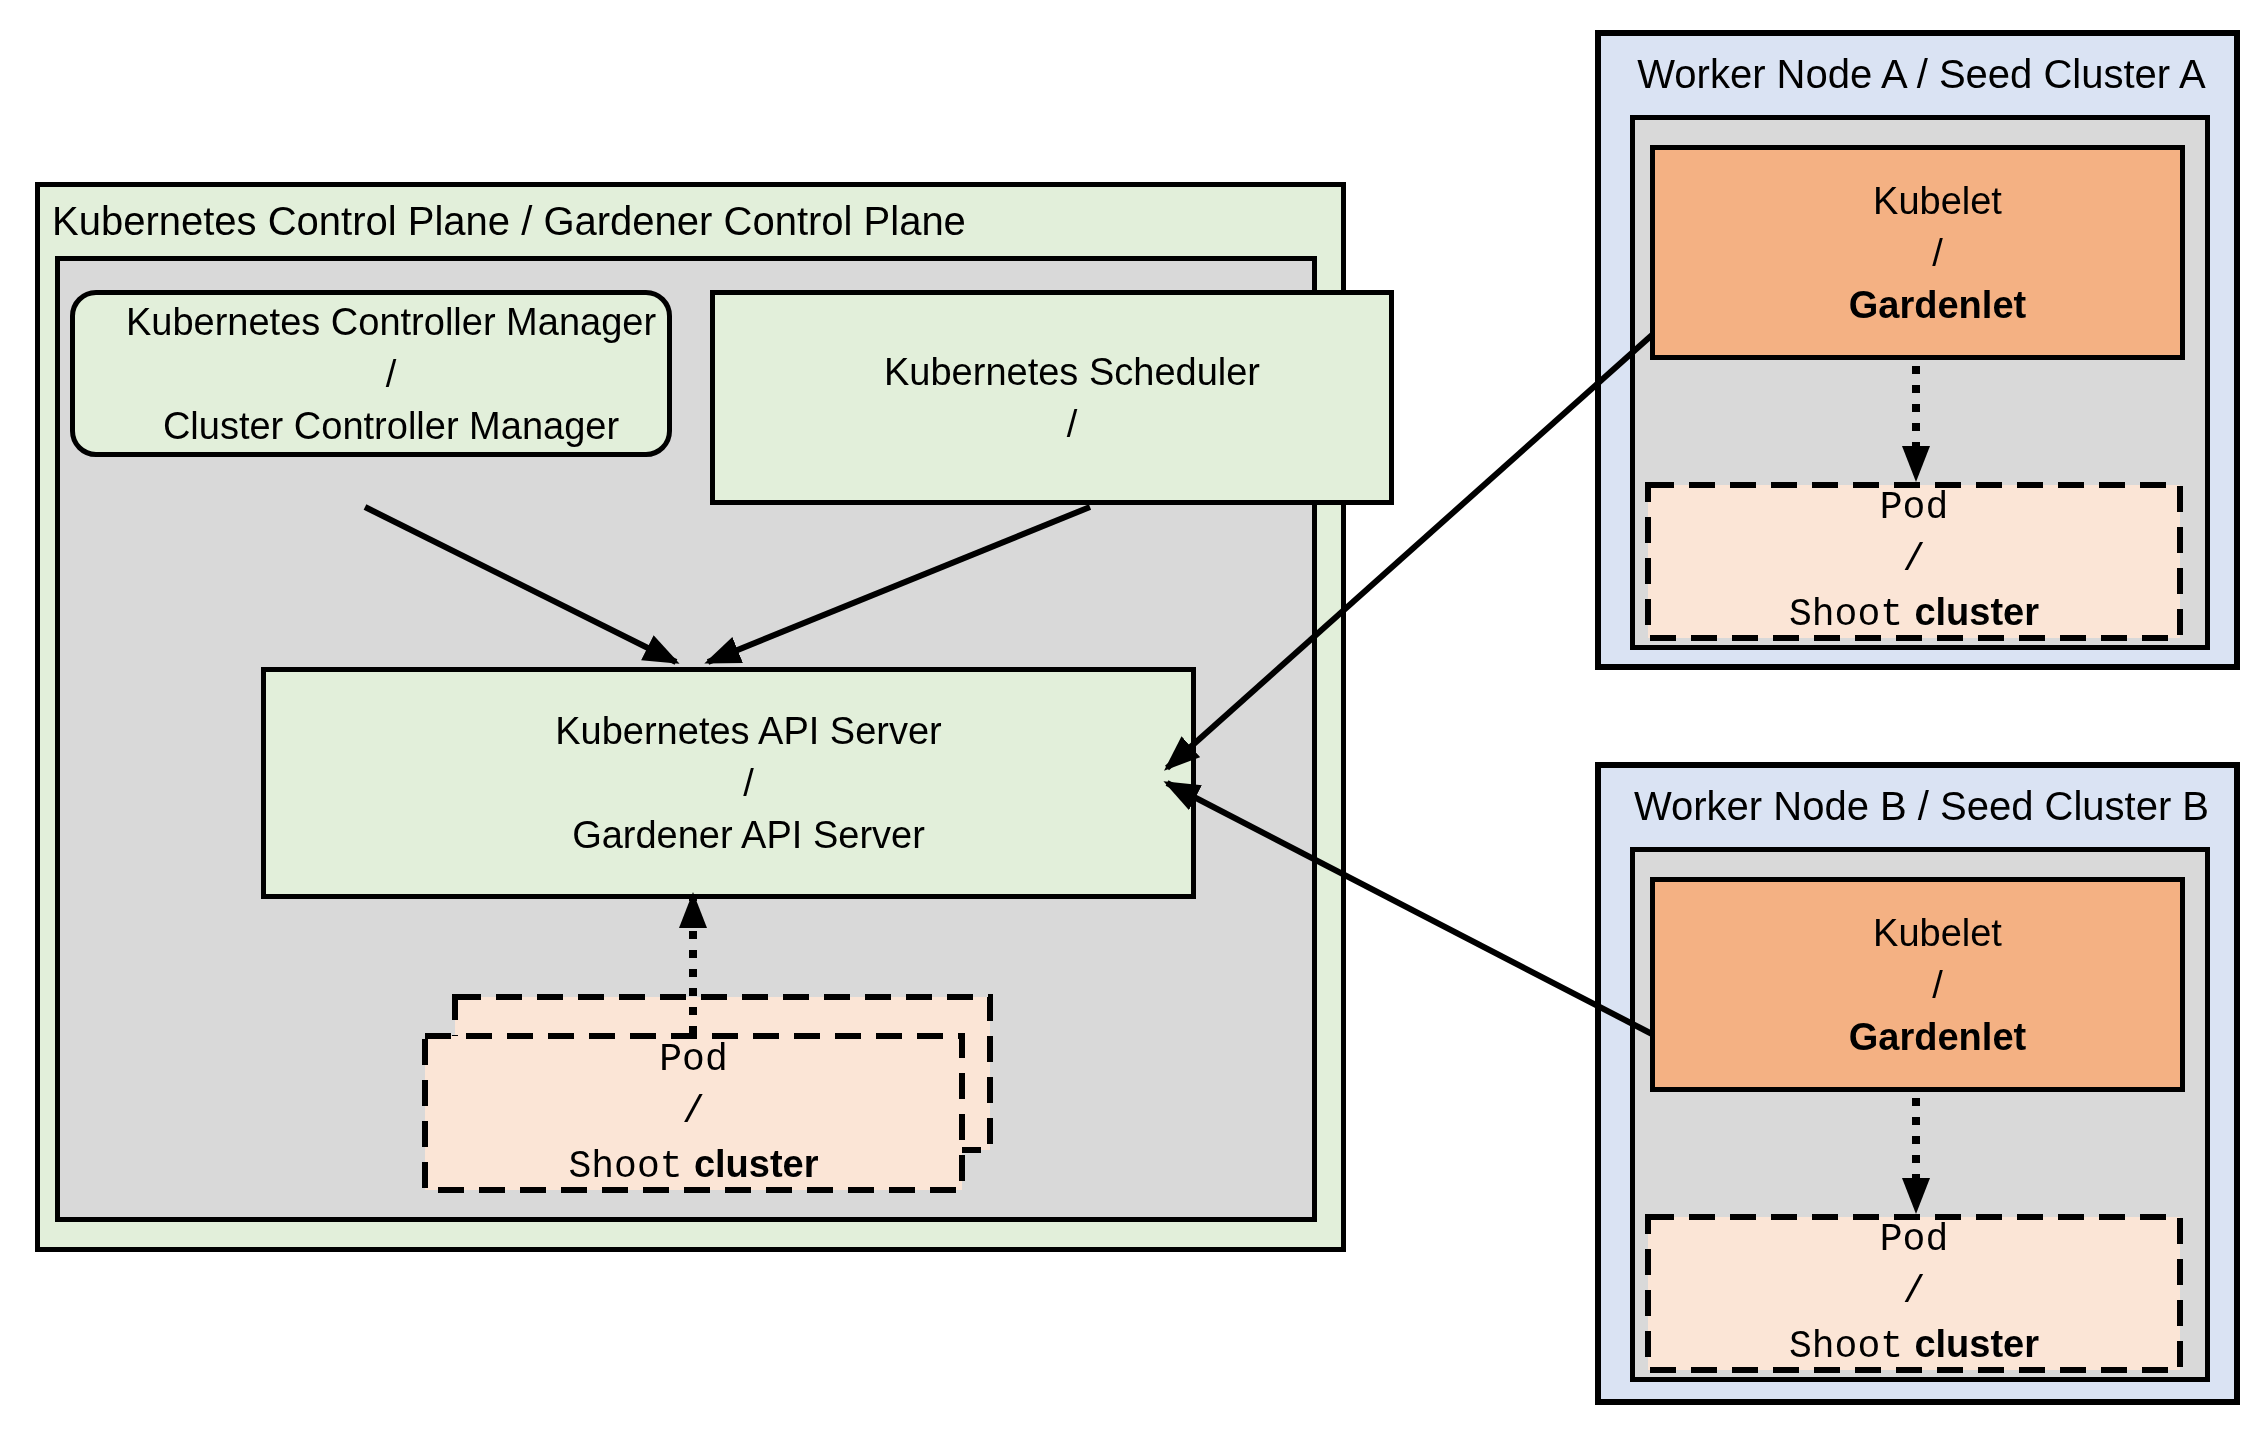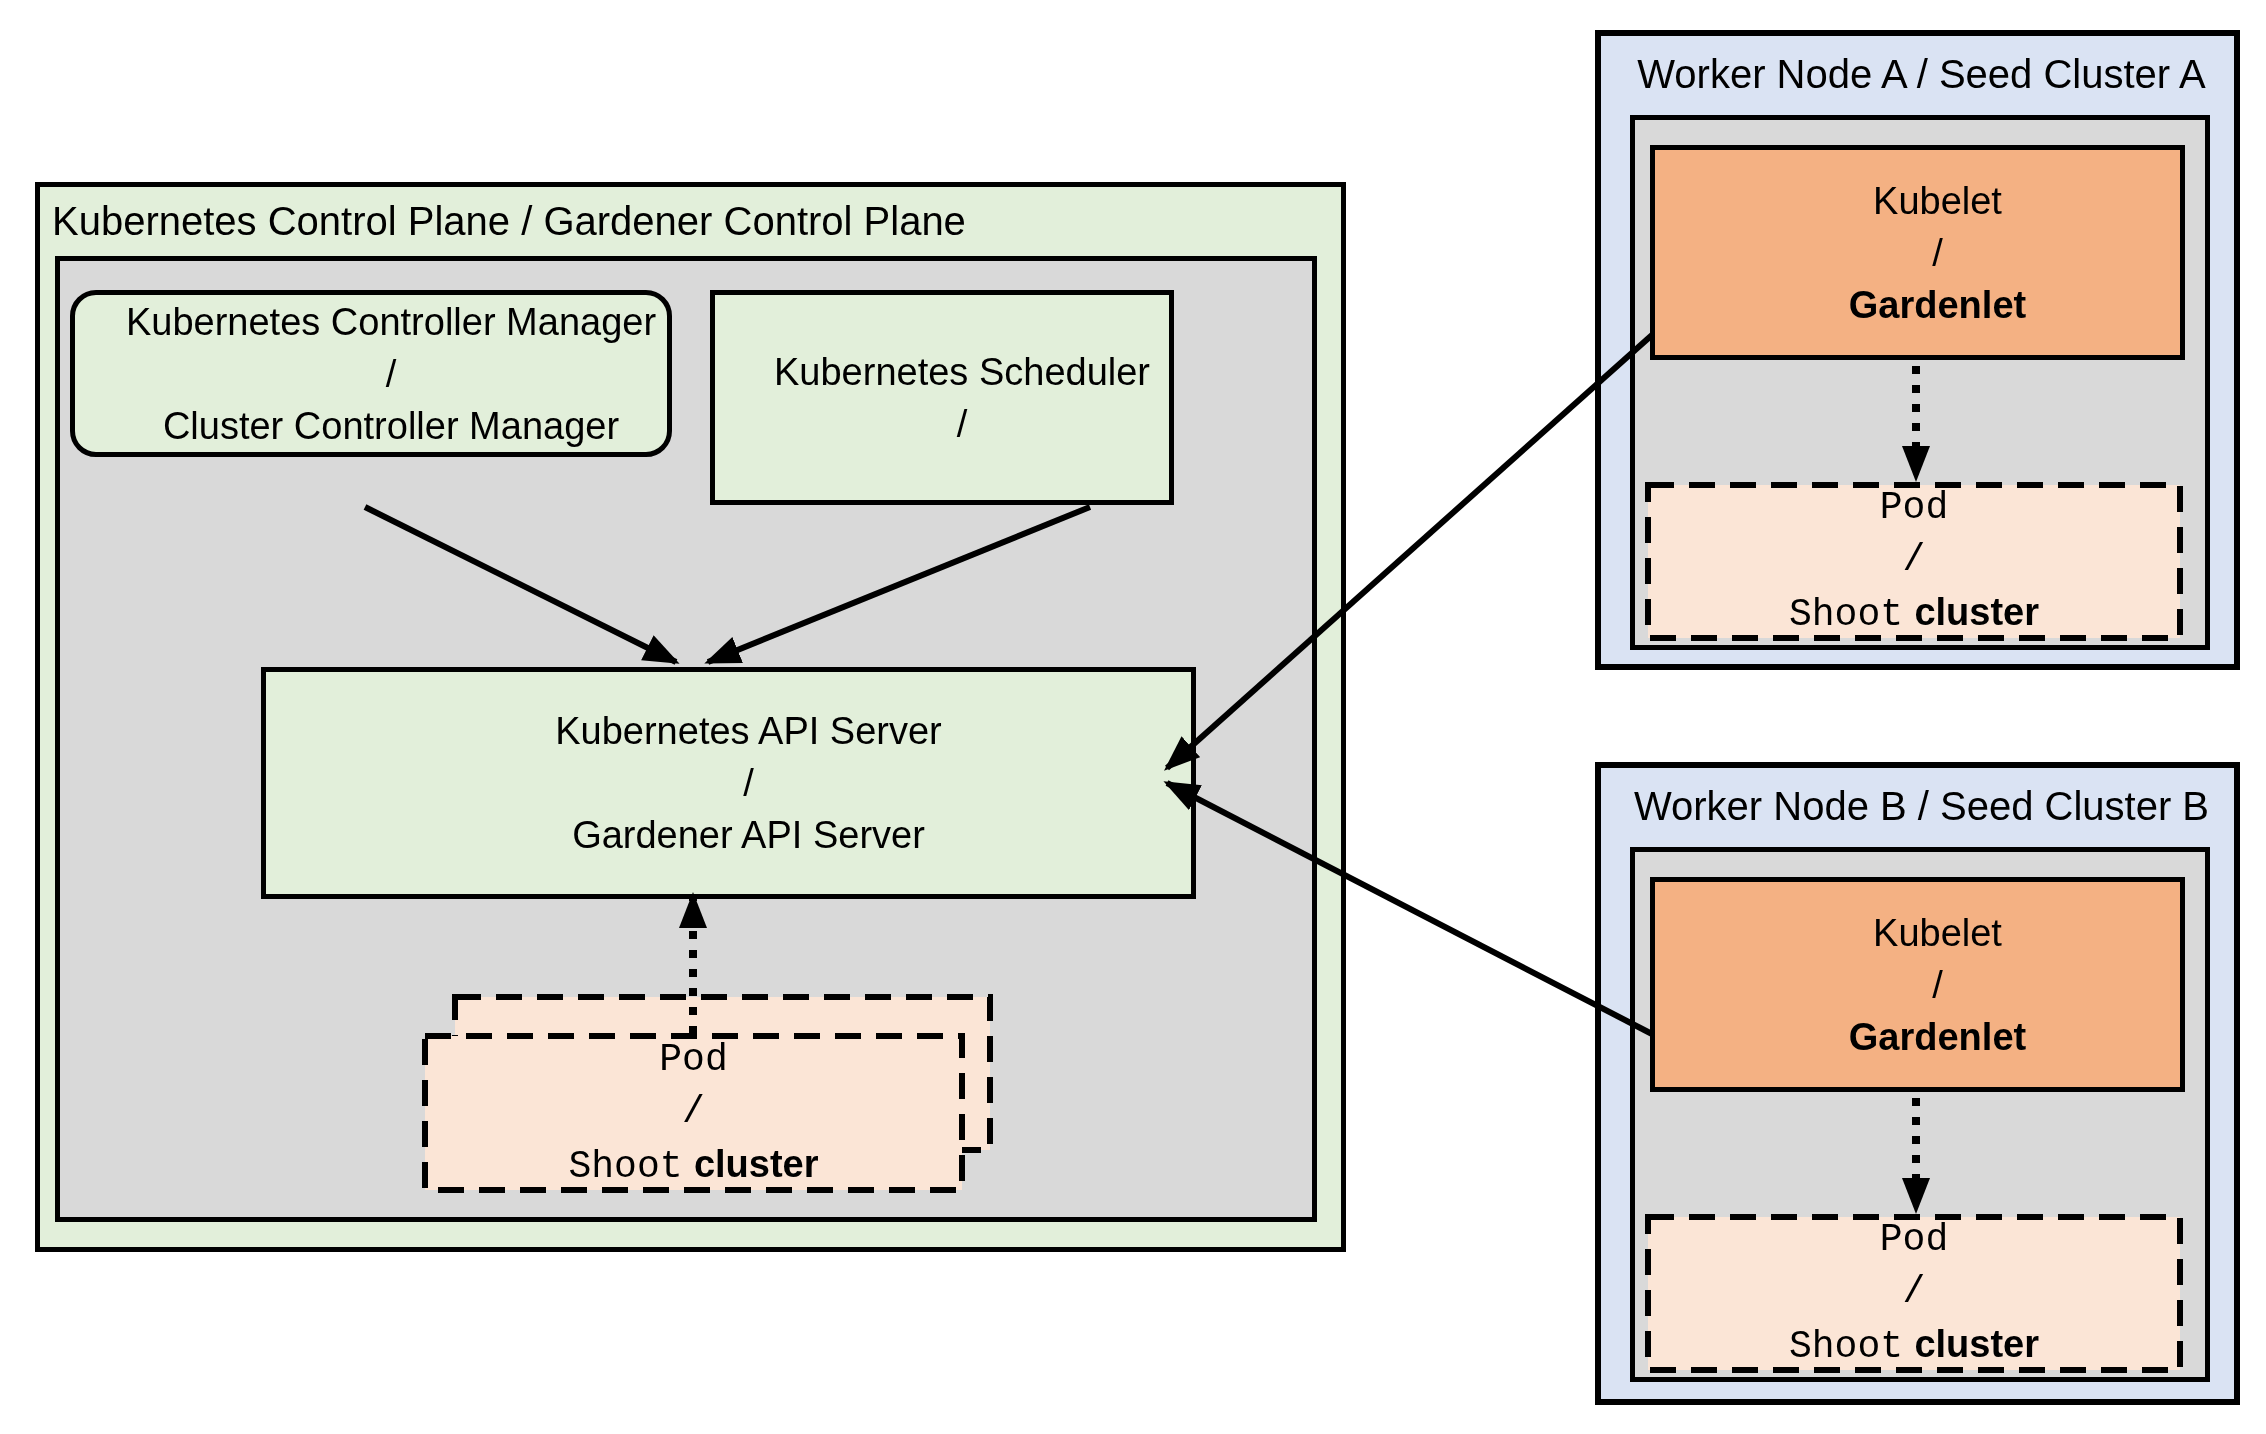--- a/index.html
+++ b/index.html
@@ -60,21 +60,21 @@
   <div class="box gray z1" style="left:55px;top:256px;width:1262px;height:966px;"></div>
 
   <div class="box green z1" style="left:70px;top:290px;width:602px;height:167px;border-radius:26px;">
     <div class="inner-text">
       <span>Kubernetes Controller Manager</span>
       <span>/</span>
       <span>Cluster Controller Manager</span>
     </div>
   </div>
 
-  <div class="box green z1" style="left:710px;top:290px;width:464px;height:215px;">
+  <div class="box green z1" style="left:710px;top:290px;width:684px;height:215px;">
     <div class="inner-text">
       <span>Kubernetes Scheduler</span>
       <span>/</span>
     </div>
   </div>
 
   <div class="box green z1" style="left:225px;top:667px;width:935px;height:232px;margin-left:36px;">
     <div class="inner-text">
       <span>Kubernetes API Server</span>
       <span>/</span>

